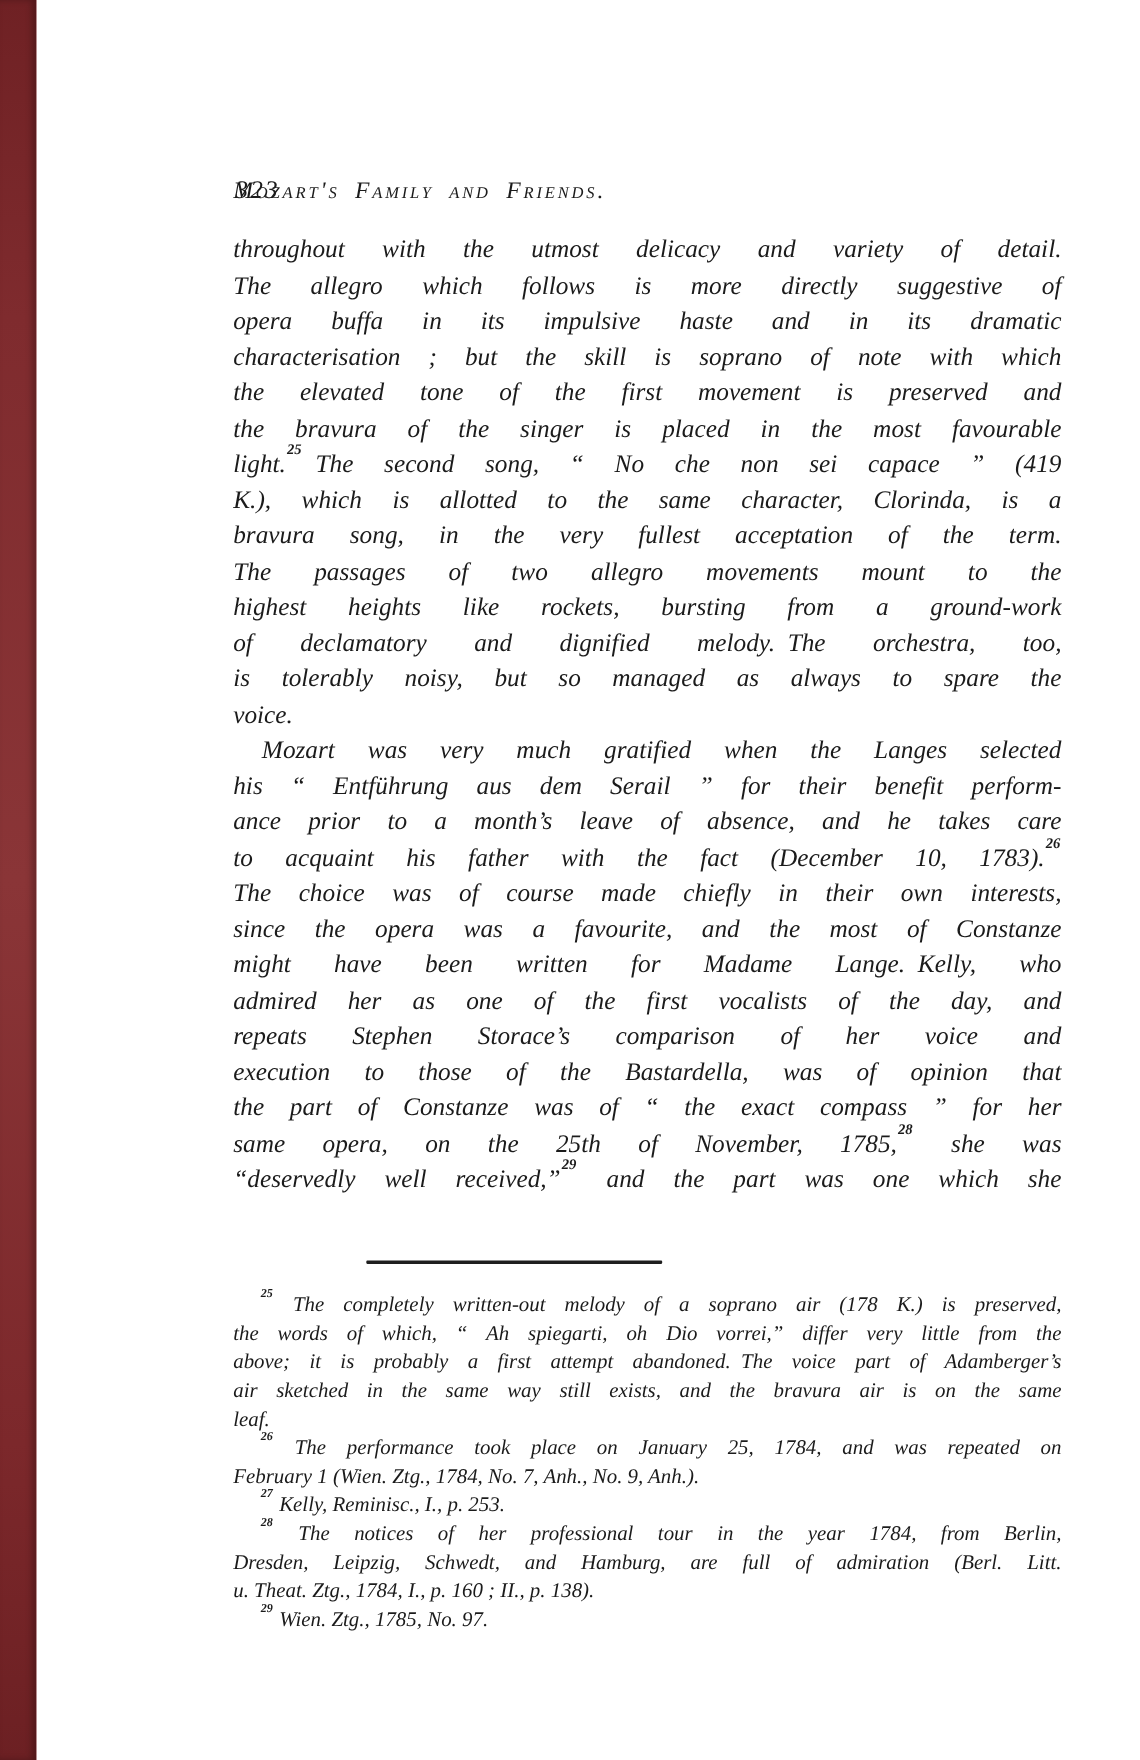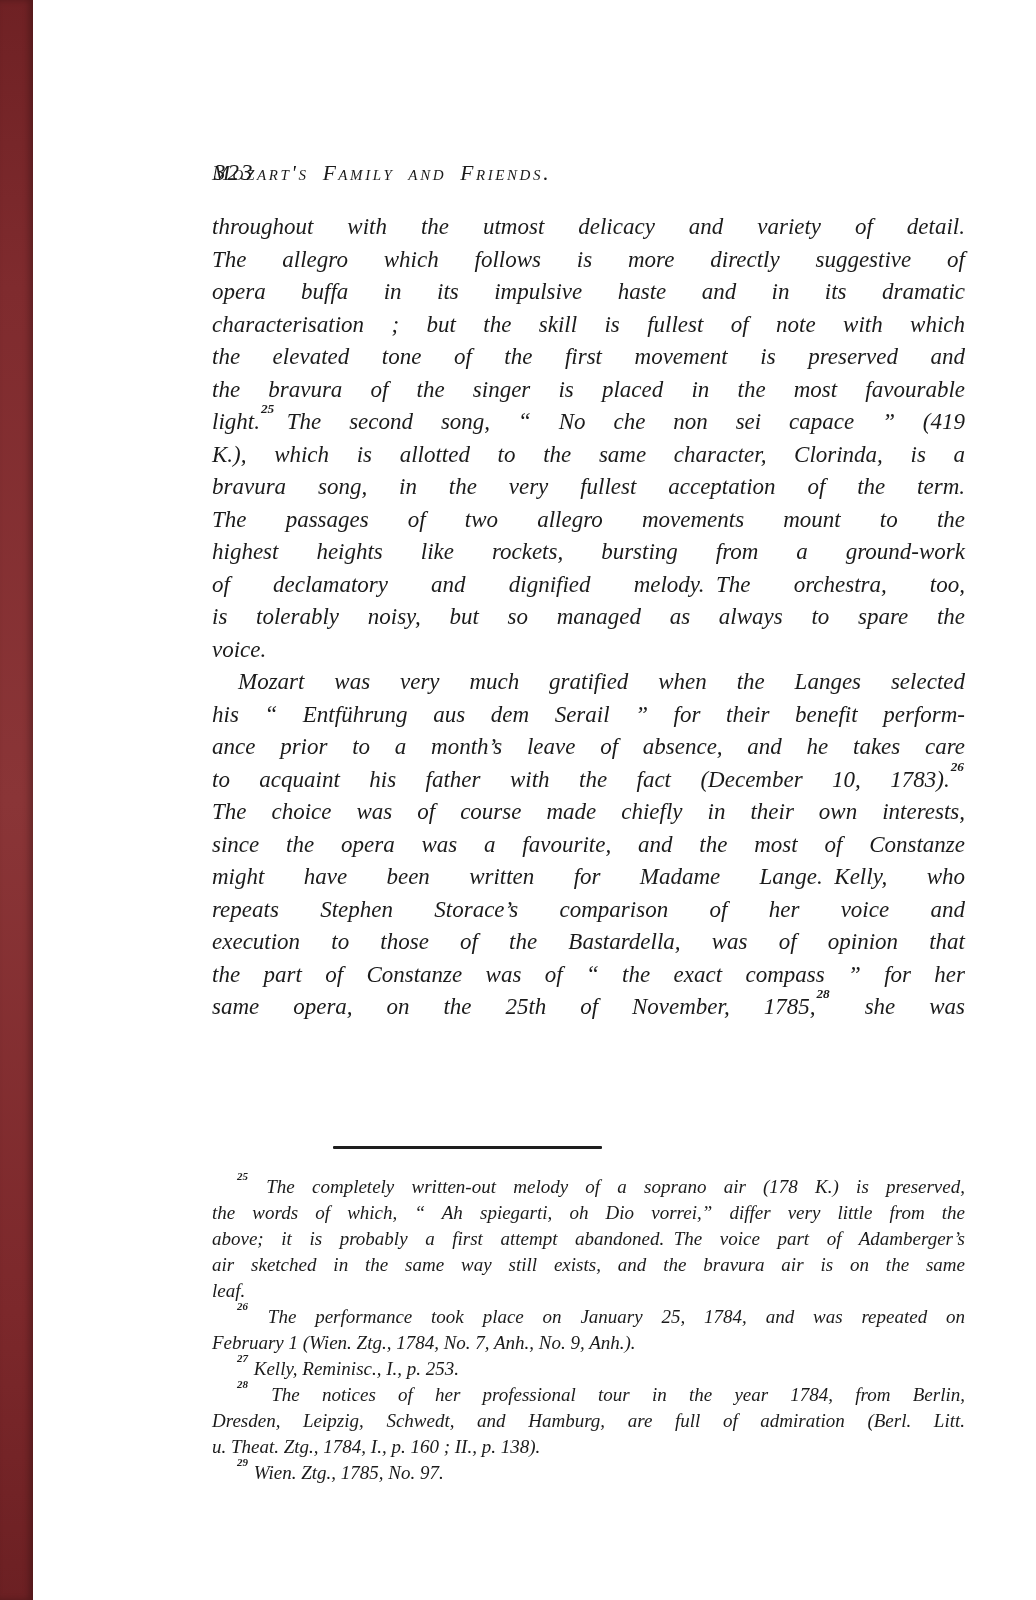--- a/index.html
+++ b/index.html
@@ -42,44 +42,46 @@
   <div class="header">
     <span class="pagenum">323</span>
     <span class="title">Mozart's Family and Friends.</span>
   </div>
 
   <div class="body" id="body-text">
       <div>
         <div class="line">throughout with the utmost delicacy and variety of detail.</div>
         <div class="line">The allegro which follows is more directly suggestive of</div>
         <div class="line">opera buffa in its impulsive haste and in its dramatic</div>
-        <div class="line">characterisation ; but the skill is fullest of note with which</div>
+        <div class="line">characterisation ; but the skill is soprano of note with which</div>
         <div class="line">the elevated tone of the first movement is preserved and</div>
         <div class="line">the bravura of the singer is placed in the most favourable</div>
         <div class="line">light.<sup class="fnref">25</sup> The second song, “ No che non sei capace ” (419</div>
         <div class="line">K.), which is allotted to the same character, Clorinda, is a</div>
         <div class="line">bravura song, in the very fullest acceptation of the term.</div>
         <div class="line">The passages of two allegro movements mount to the</div>
         <div class="line">highest heights like rockets, bursting from a ground-work</div>
         <div class="line">of declamatory and dignified melody. The orchestra, too,</div>
         <div class="line">is tolerably noisy, but so managed as always to spare the</div>
         <div class="line flush">voice.</div>
       </div>
       <div>
         <div class="line indent">Mozart was very much gratified when the Langes selected</div>
         <div class="line">his “ Entführung aus dem Serail ” for their benefit perform-</div>
         <div class="line">ance prior to a month’s leave of absence, and he takes care</div>
         <div class="line">to acquaint his father with the fact (December 10, 1783).<sup class="fnref">26</sup></div>
         <div class="line">The choice was of course made chiefly in their own interests,</div>
         <div class="line">since the opera was a favourite, and the most of Constanze</div>
         <div class="line">might have been written for Madame Lange. Kelly, who</div>
+        <div class="line">admired her as one of the first vocalists of the day, and</div>
         <div class="line">repeats Stephen Storace’s comparison of her voice and</div>
         <div class="line">execution to those of the Bastardella, was of opinion that</div>
         <div class="line">the part of Constanze was of “ the exact compass ” for her</div>
         <div class="line">same opera, on the 25th of November, 1785,<sup class="fnref">28</sup> she was</div>
+        <div class="line">“deservedly well received,”<sup class="fnref">29</sup> and the part was one which she</div>
       </div>
     </div>
 
   <div class="rule"></div>
 
   <div class="footnotes" id="footnotes">
       <div class="fn">
         <div class="line fn-first"><sup class="fnref">25</sup> The completely written-out melody of a soprano air (178 K.) is preserved,</div>
         <div class="line">the words of which, “ Ah spiegarti, oh Dio vorrei,” differ very little from the</div>
         <div class="line">above; it is probably a first attempt abandoned. The voice part of Adamberger’s</div>

